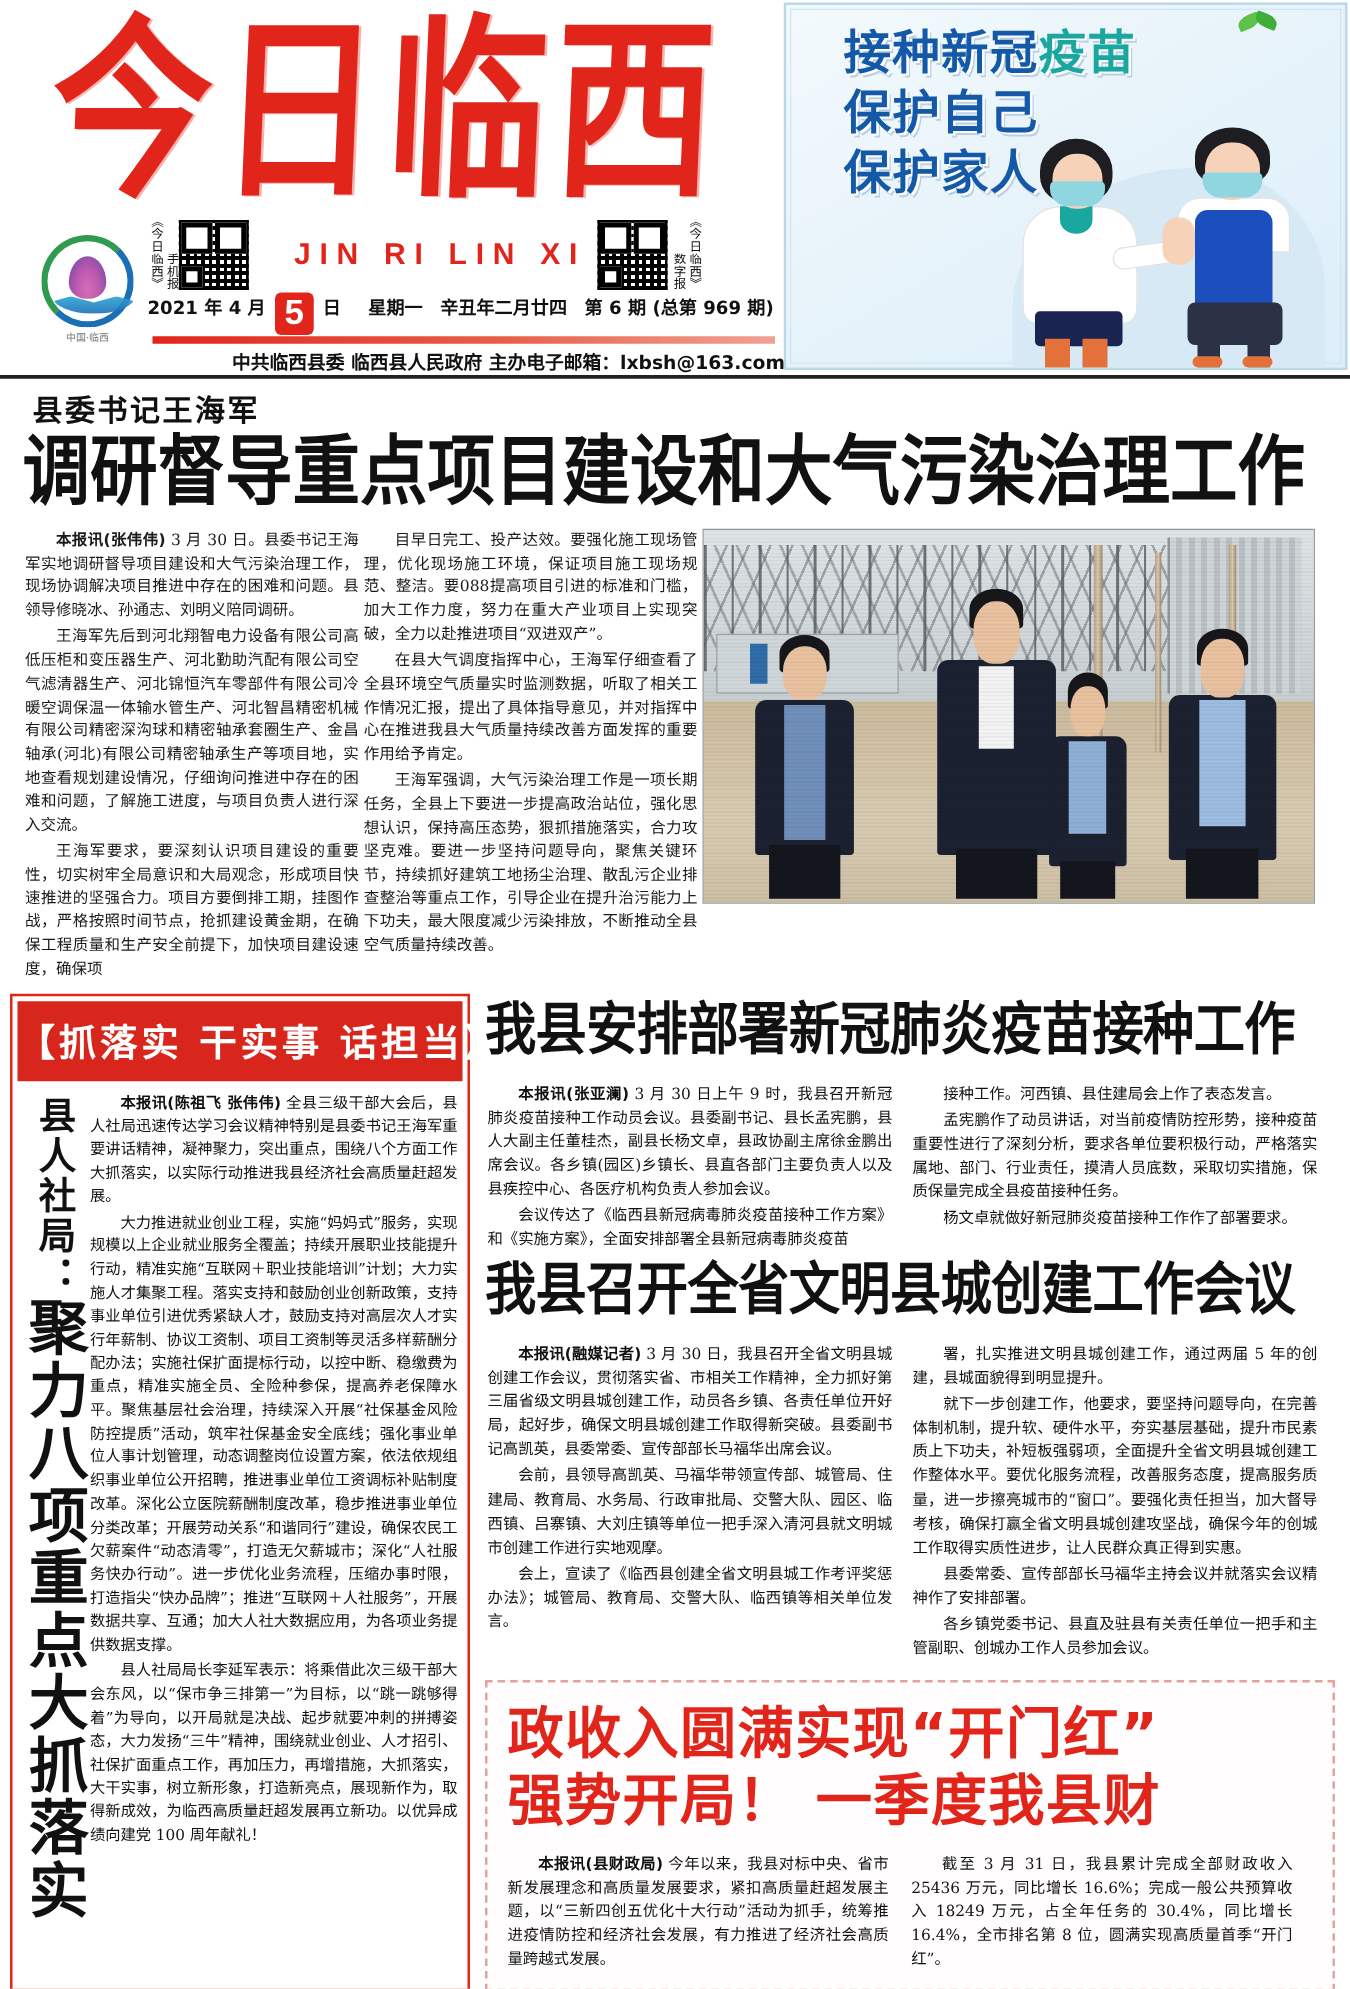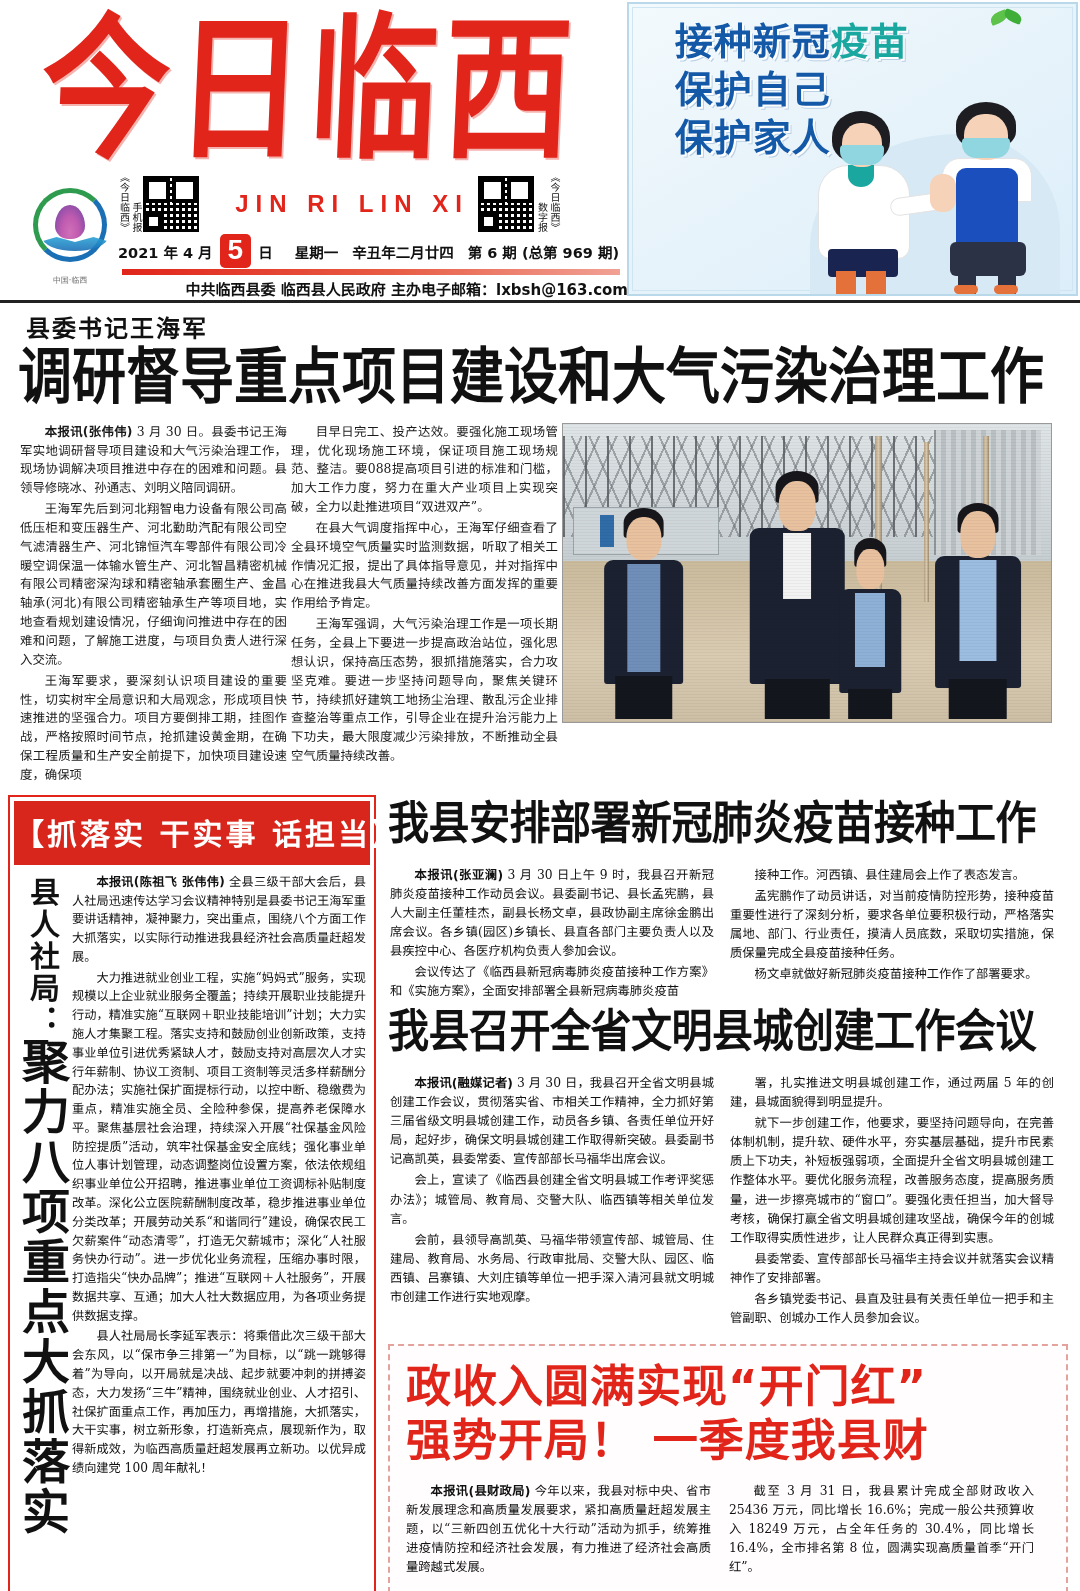--- a/index.html
+++ b/index.html
@@ -75,21 +75,21 @@
   .logo-wave {
     position: absolute;
     left: 4px; bottom: 6px;
     width: 66px; height: 14px;
     background: linear-gradient(180deg, #2ba3d6 0%, #1b6fb5 100%);
     border-radius: 0 0 50% 50% / 0 0 100% 100%;
     clip-path: polygon(0 30%, 22% 0, 50% 35%, 78% 0, 100% 30%, 100% 100%, 0 100%);
     opacity: .9;
   }
   .logo-caption {
-    font-size: 8px; color: #777; margin-top: 12px;
+    font-size: 8px; color: #777; margin-top: 2px;
     font-family: "DejaVu Sans", sans-serif;
   }
 
   .qr {
     width: 56px; height: 56px;
     background-color: #fff;
     background-image:
       repeating-linear-gradient(90deg, #000 0 3px, #fff 3px 6px),
       repeating-linear-gradient(0deg, #000 0 3px, transparent 3px 6px);
     background-blend-mode: multiply;
@@ -131,21 +131,21 @@
     font-family: "Liberation Sans", sans-serif;
   }
   .dateline {
     position: absolute;
     left: 118px; top: 66px;
     width: 505px;
     font-size: 14.5px;
     font-weight: bold;
     color: #111;
     display: flex;
-    align-items: center;
+    align-items: flex-start;
     white-space: nowrap;
     font-family: "DejaVu Sans", sans-serif;
   }
   .daynum {
     display: inline-block;
     background: #e1251b;
     color: #fff;
     font-size: 28px;
     line-height: 30px;
     font-weight: bold;
@@ -590,22 +590,22 @@
           <p>接种工作。河西镇、县住建局会上作了表态发言。</p>
           <p>孟宪鹏作了动员讲话，对当前疫情防控形势，接种疫苗重要性进行了深刻分析，要求各单位要积极行动，严格落实属地、部门、行业责任，摸清人员底数，采取切实措施，保质保量完成全县疫苗接种任务。</p>
           <p>杨文卓就做好新冠肺炎疫苗接种工作作了部署要求。</p>
         </div>
     </div>
 
     <div class="story-head">我县召开全省文明县城创建工作会议</div>
     <div class="two-col">
       <div class="c">
           <p><span class="lede">本报讯(融媒记者)</span> 3 月 30 日，我县召开全省文明县城创建工作会议，贯彻落实省、市相关工作精神，全力抓好第三届省级文明县城创建工作，动员各乡镇、各责任单位开好局，起好步，确保文明县城创建工作取得新突破。县委副书记高凯英，县委常委、宣传部部长马福华出席会议。</p>
+          <p>会前，县领导高凯英、马福华带领宣传部、城管局、住建局、教育局、水务局、行政审批局、交警大队、园区、临西镇、吕寨镇、大刘庄镇等单位一把手深入清河县就文明城市创建工作进行实地观摩。</p>
           <p>会上，宣读了《临西县创建全省文明县城工作考评奖惩办法》；城管局、教育局、交警大队、临西镇等相关单位发言。</p>
-          <p>会前，县领导高凯英、马福华带领宣传部、城管局、住建局、教育局、水务局、行政审批局、交警大队、园区、临西镇、吕寨镇、大刘庄镇等单位一把手深入清河县就文明城市创建工作进行实地观摩。</p>
         </div>
       <div class="c">
           <p>署，扎实推进文明县城创建工作，通过两届 5 年的创建，县城面貌得到明显提升。</p>
           <p>就下一步创建工作，他要求，要坚持问题导向，在完善体制机制，提升软、硬件水平，夯实基层基础，提升市民素质上下功夫，补短板强弱项，全面提升全省文明县城创建工作整体水平。要优化服务流程，改善服务态度，提高服务质量，进一步擦亮城市的“窗口”。要强化责任担当，加大督导考核，确保打赢全省文明县城创建攻坚战，确保今年的创城工作取得实质性进步，让人民群众真正得到实惠。</p>
           <p>县委常委、宣传部部长马福华主持会议并就落实会议精神作了安排部署。</p>
           <p>各乡镇党委书记、县直及驻县有关责任单位一把手和主管副职、创城办工作人员参加会议。</p>
         </div>
     </div>
 
     <div class="finbox">

